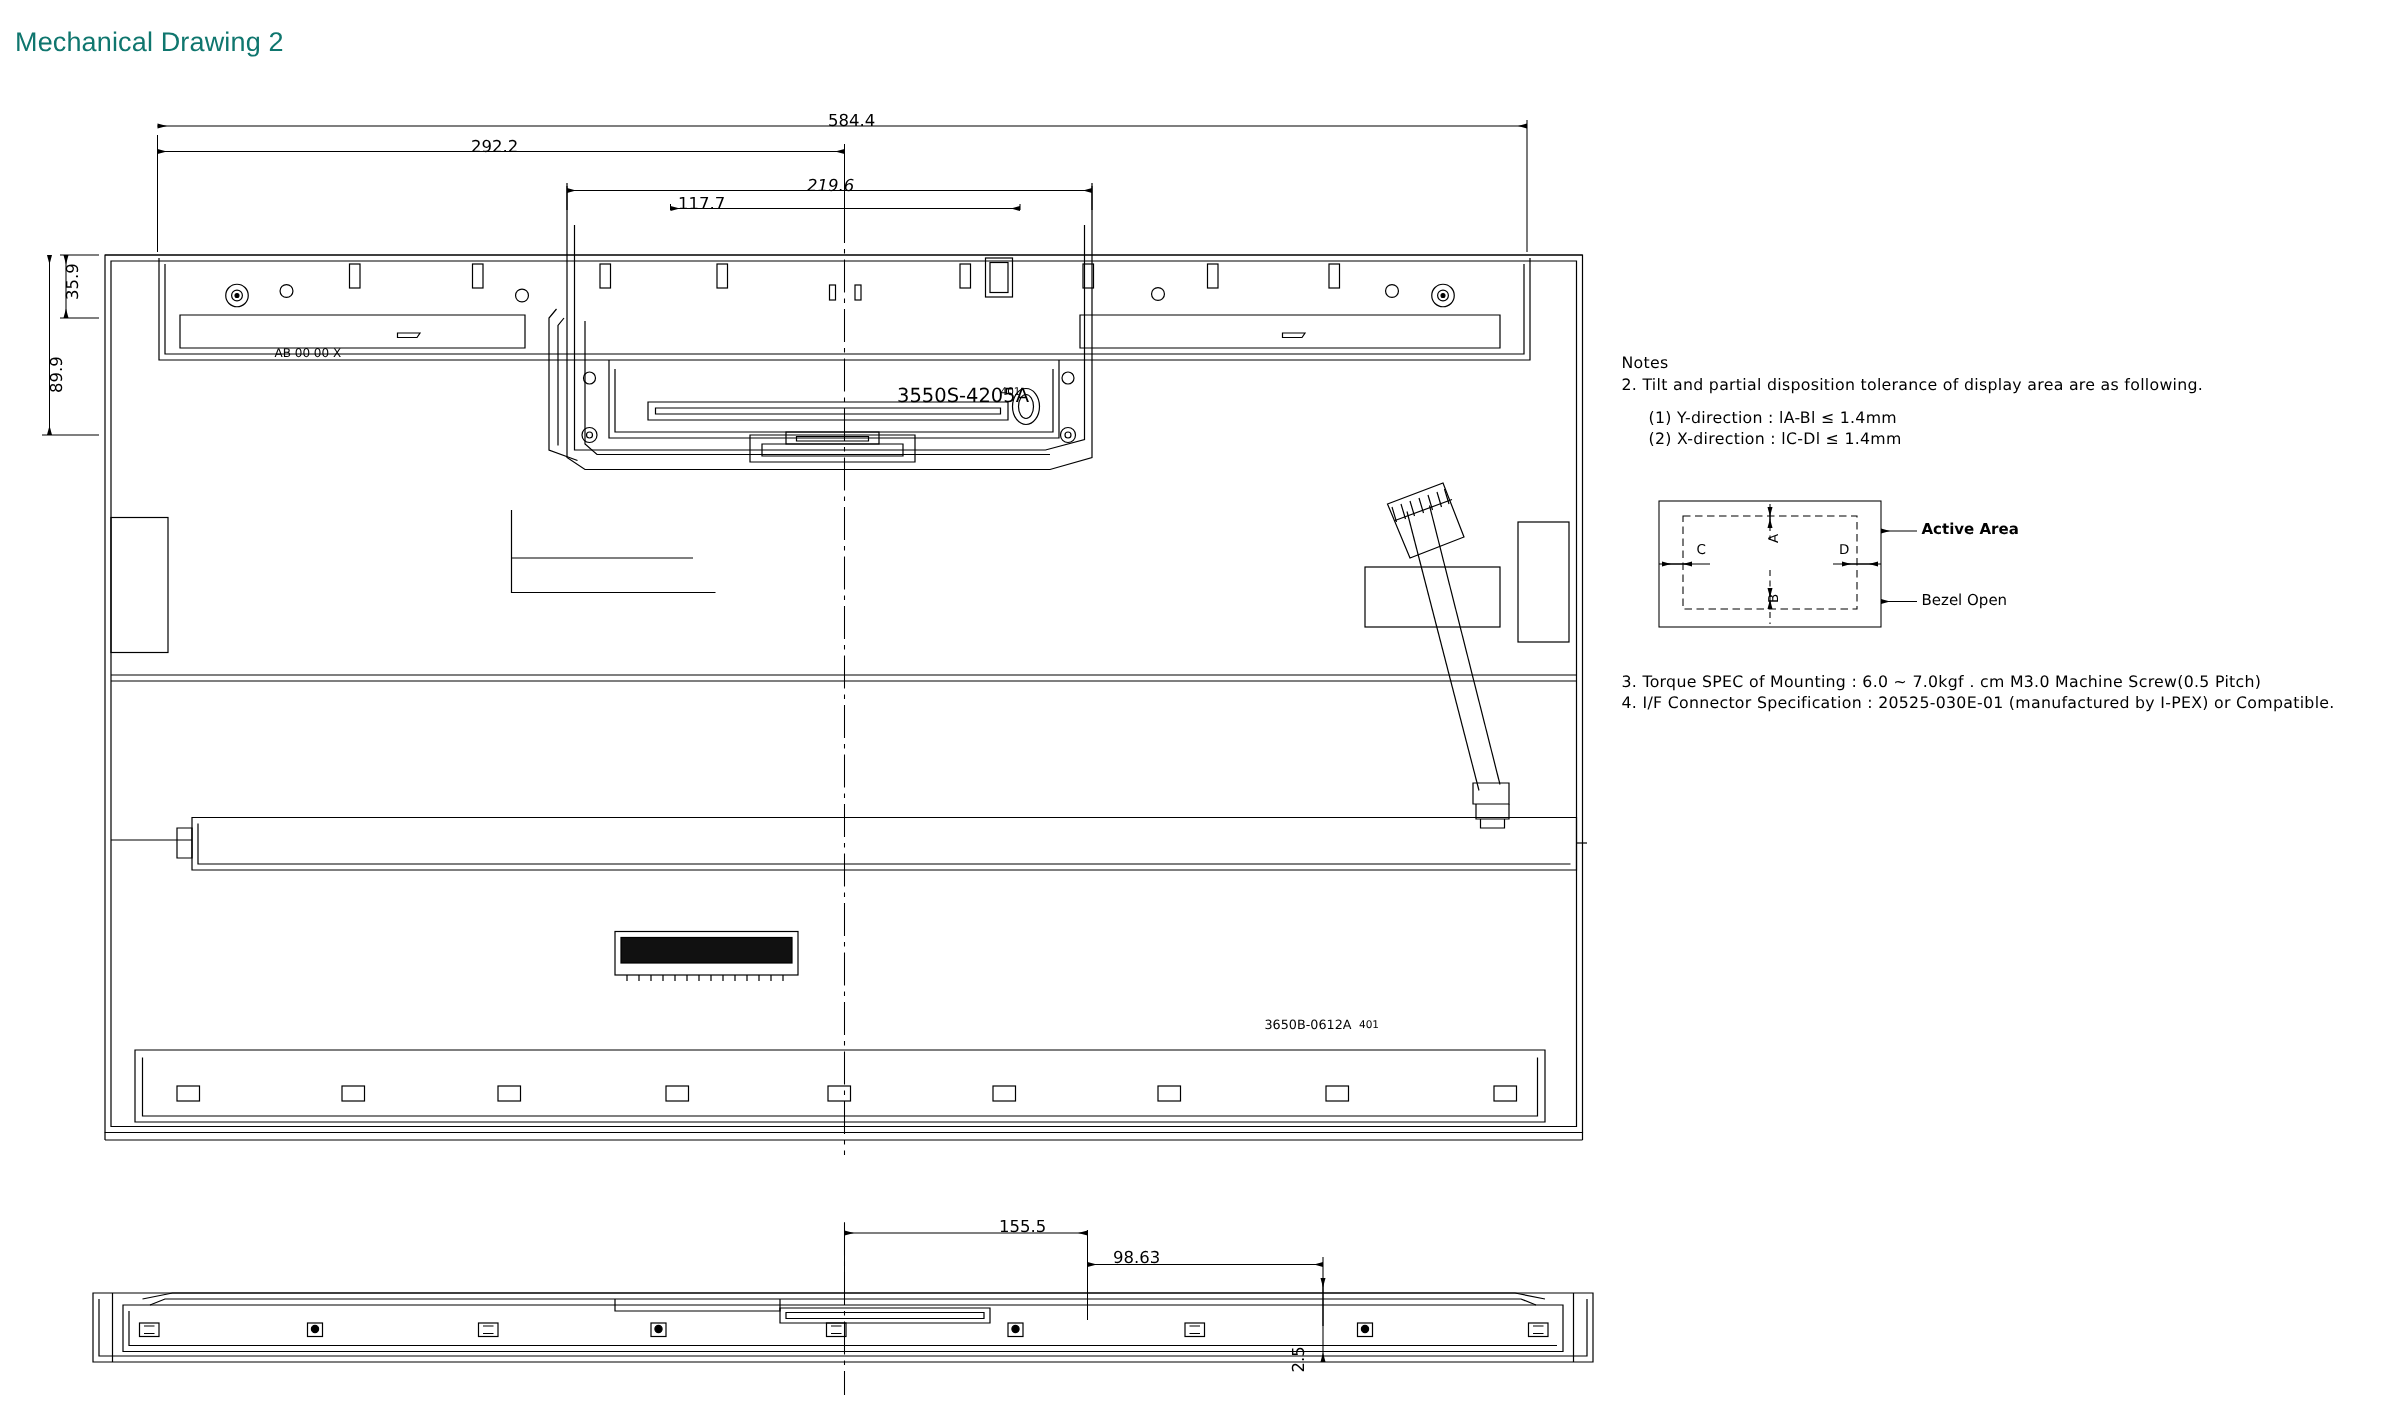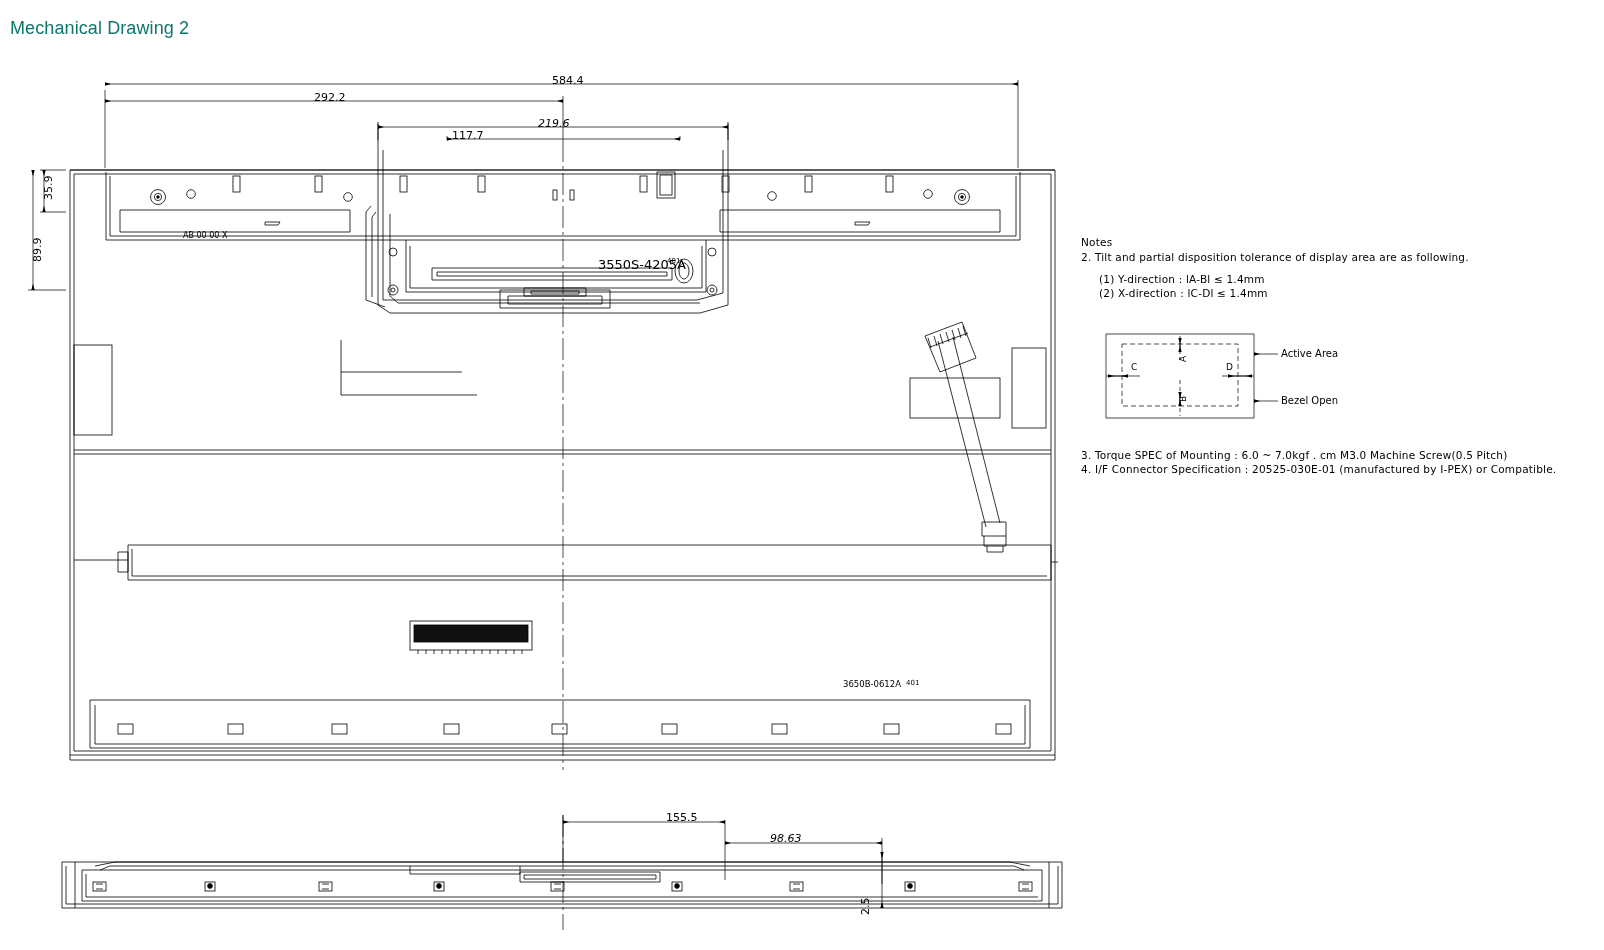--- a/index.html
+++ b/index.html
@@ -330,21 +330,21 @@
 
 <div class="dim-label" style="left:552px; top:74px;">584.4</div>
 <div class="dim-label" style="left:314px; top:91px;">292.2</div>
 <div class="dim-label" style="left:538px; top:117px;font-style:italic;">219.6</div>
 <div class="dim-label" style="left:452px; top:129px;">117.7</div>
 
 <div class="dim-label vert" style="left:42px; top:200px;">35.9</div>
 <div class="dim-label vert" style="left:31px; top:262px;">89.9</div>
 
 <div class="dim-label" style="left:666px; top:811px;">155.5</div>
-<div class="dim-label" style="left:770px; top:832px;font-style:italic;">98.63</div>
+<div class="dim-label" style="left:742px; top:832px;">98.63</div>
 <div class="dim-label vert" style="left:859px; top:915px;">2.5</div>
 
 <div class="tiny-label" style="left:183px; top:231px;">AB 00 00 X</div>
 <div class="tiny-label" style="left:598px; top:257px; font-size:13px;">3550S-4205A</div>
 <div class="tiny-label" style="left:667px; top:257px; font-size:7px;">401</div>
 <div class="tiny-label" style="left:843px; top:679px; font-size:8.5px;">3650B-0612A</div>
 <div class="tiny-label" style="left:906px; top:679px; font-size:7px;">401</div>
 
 <div class="notes-block">
   <div class="notes-head nt">Notes</div>
@@ -353,18 +353,18 @@
     <div class="nt">(1)  Y-direction :    lA-Bl  ≤  1.4mm</div>
     <div class="nt">(2)  X-direction :    lC-Dl  ≤  1.4mm</div>
   </div>
 </div>
 
 <div class="notes-tail">
   <div class="nt">3. Torque SPEC of Mounting :  6.0  ~  7.0kgf．cm M3.0 Machine Screw(0.5 Pitch)</div>
   <div class="nt">4. I/F Connector Specification :  20525-030E-01 (manufactured by I-PEX) or Compatible.</div>
 </div>
 
-<div class="mini-legend-label" style="left:1281px; top:348px;">Active Area</div>
+<div class="mini-legend-label" style="left:1281px; top:348px;font-weight:bold;">Active Area</div>
 <div class="mini-legend-label" style="left:1281px; top:395px;">Bezel Open</div>
 <div class="mini-letter rot" style="left:1178px; top:362px;">A</div>
 <div class="mini-letter rot" style="left:1178px; top:402px;">B</div>
 <div class="mini-letter" style="left:1131px; top:362px;">C</div>
 <div class="mini-letter" style="left:1226px; top:362px;">D</div>
 
 </body></html>

